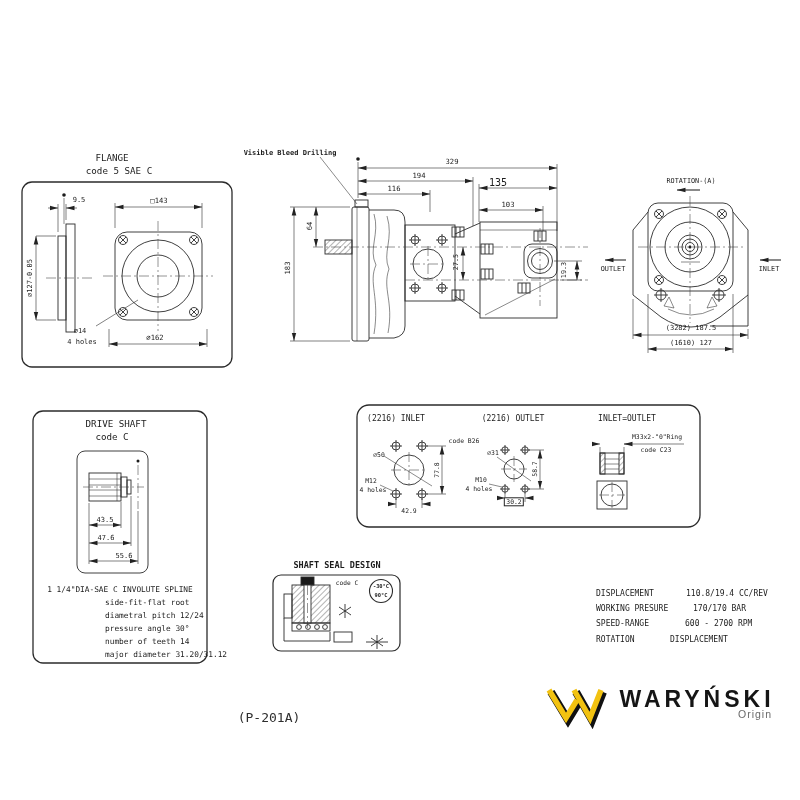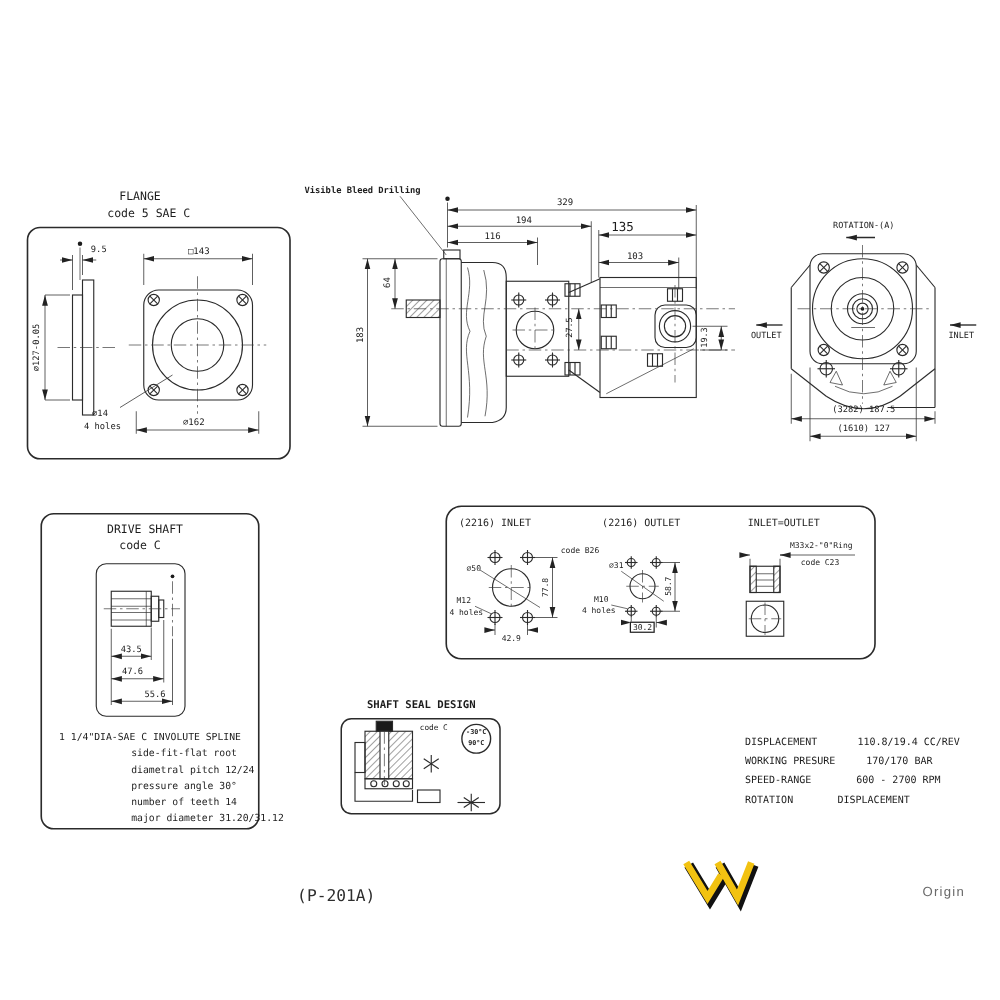--- a/index.html
+++ b/index.html
@@ -377,15 +377,16 @@
 <span class="lbl ll" style="left:548px;top:556px;font-size:8px">DISPLACEMENT</span>
 <span class="lbl ll" style="left:638px;top:556px;font-size:8px">110.8/19.4 CC/REV</span>
 <span class="lbl ll" style="left:548px;top:571px;font-size:8px">WORKING PRESURE</span>
 <span class="lbl ll" style="left:645px;top:571px;font-size:8px">170/170 BAR</span>
 <span class="lbl ll" style="left:548px;top:586px;font-size:8px">SPEED-RANGE</span>
 <span class="lbl ll" style="left:637px;top:586px;font-size:8px">600 - 2700 RPM</span>
 <span class="lbl ll" style="left:548px;top:602px;font-size:8px">ROTATION</span>
 <span class="lbl ll" style="left:622px;top:602px;font-size:8px">DISPLACEMENT</span>
 
 <span class="lbl ft" style="left:269px;top:679px">(P-201A)</span>
+<span class="lbl brand" style="left:697px;top:661px">WARYŃSKI</span>
 <span class="lbl brandsub" style="left:755px;top:676px">Origin</span>
 
 </div>
 
 </body></html>

